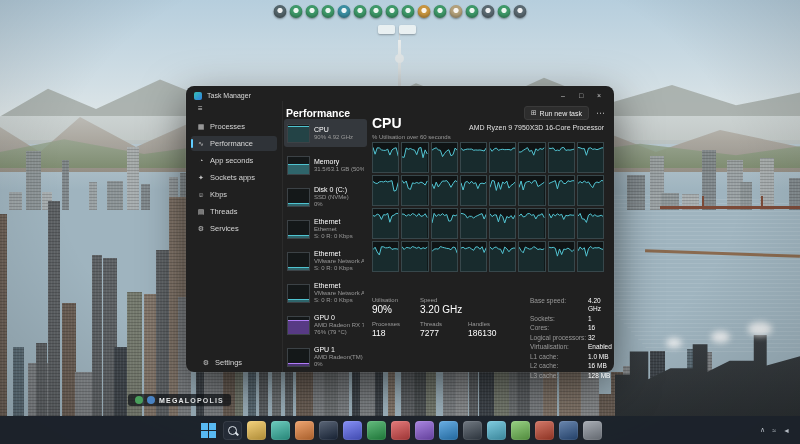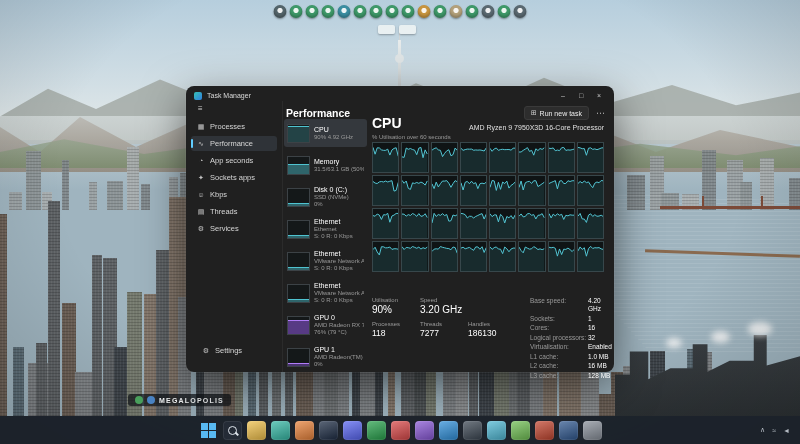--- a/index.html
+++ b/index.html
@@ -62,21 +62,21 @@
   .tm-runtask{display:flex;align-items:center;gap:3px;font-size:7px;color:#ececec;background:#2d2d2d;border:1px solid #3a3a3a;border-radius:3px;padding:2px 6px;}
   .tm-runtask .ric{font-size:7px;color:#cfcfcf;}
   .tm-more{font-size:9px;color:#cfcfcf;letter-spacing:1px;}
 
   .tm-sidebar{position:absolute;left:0;top:15px;bottom:0;width:96px;border-right:1px solid rgba(255,255,255,.05);}
   .tm-menu-btn{margin:3px 0 6px 12px;font-size:8px;color:#cfcfcf;}
   .tm-nav-item{height:15px;display:flex;align-items:center;gap:5px;margin:0 5px 2px;padding:0 6px;border-radius:3px;font-size:7.5px;color:#d6d6d6;position:relative;}
   .tm-nav-item .nic{font-size:7px;width:8px;text-align:center;color:#c4c4c4;flex:none;}
   .tm-nav-item.selected{background:#2f3338;}
   .tm-nav-item.selected::before{content:'';position:absolute;left:0;top:3px;bottom:3px;width:2px;border-radius:1px;background:#60cdff;}
-  .tm-settings{position:absolute;bottom:12px;left:5px;right:5px;}
+  .tm-settings{position:absolute;bottom:0;left:5px;right:5px;}
 
   .tm-perflist{position:absolute;left:98px;top:33px;width:83px;bottom:4px;}
   .perf-item{height:24px;margin-bottom:4px;display:flex;gap:4px;padding:2px 3px;border-radius:3px;align-items:center;}
   .perf-item.selected{background:#34383d;}
   .thumb{width:21px;height:17px;border:1px solid #3c4246;background:#141819;position:relative;overflow:hidden;flex:none;}
   .thumb .fill{position:absolute;left:0;right:0;bottom:0;border-top:1px solid transparent;}
   .t-cpu .fill{height:85%;background:rgba(79,195,208,.25);border-color:#4fc3d0;}
   .t-mem .fill{height:52%;background:rgba(79,195,208,.45);border-color:#4fc3d0;}
   .t-flat .fill{height:2px;background:rgba(79,195,208,.45);border-color:#4fc3d0;}
   .t-gpu .fill{height:76%;background:rgba(154,92,240,.5);border-color:#b07cf7;}

